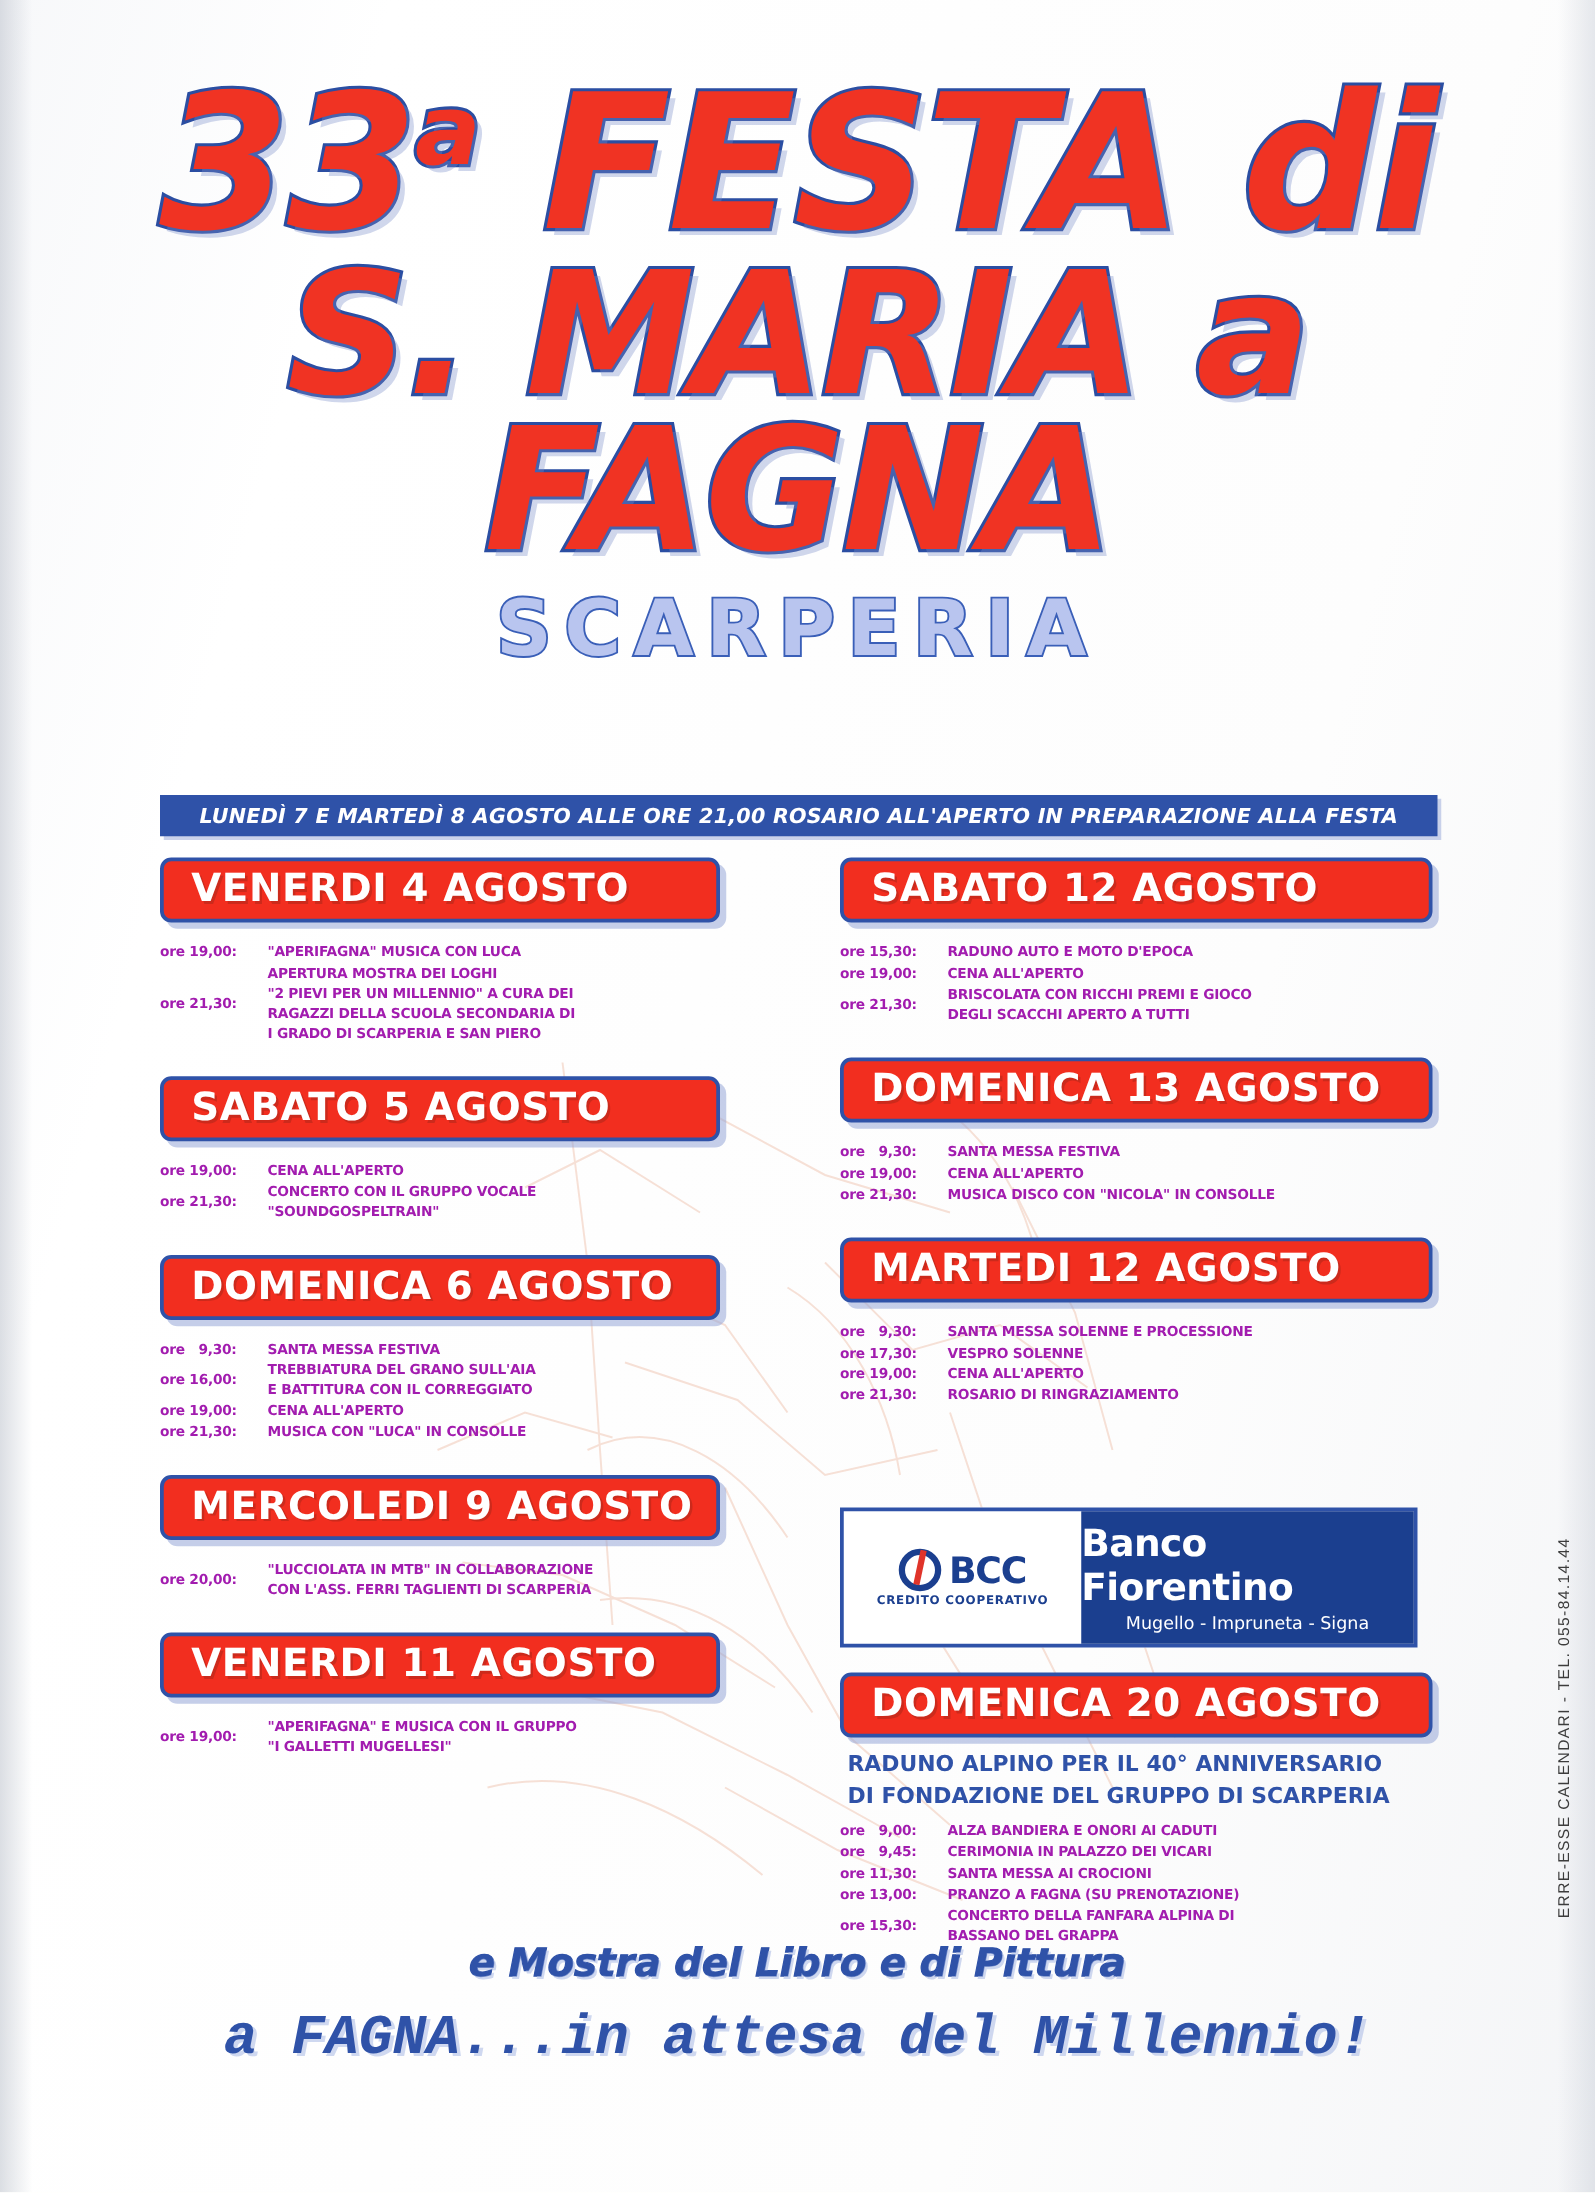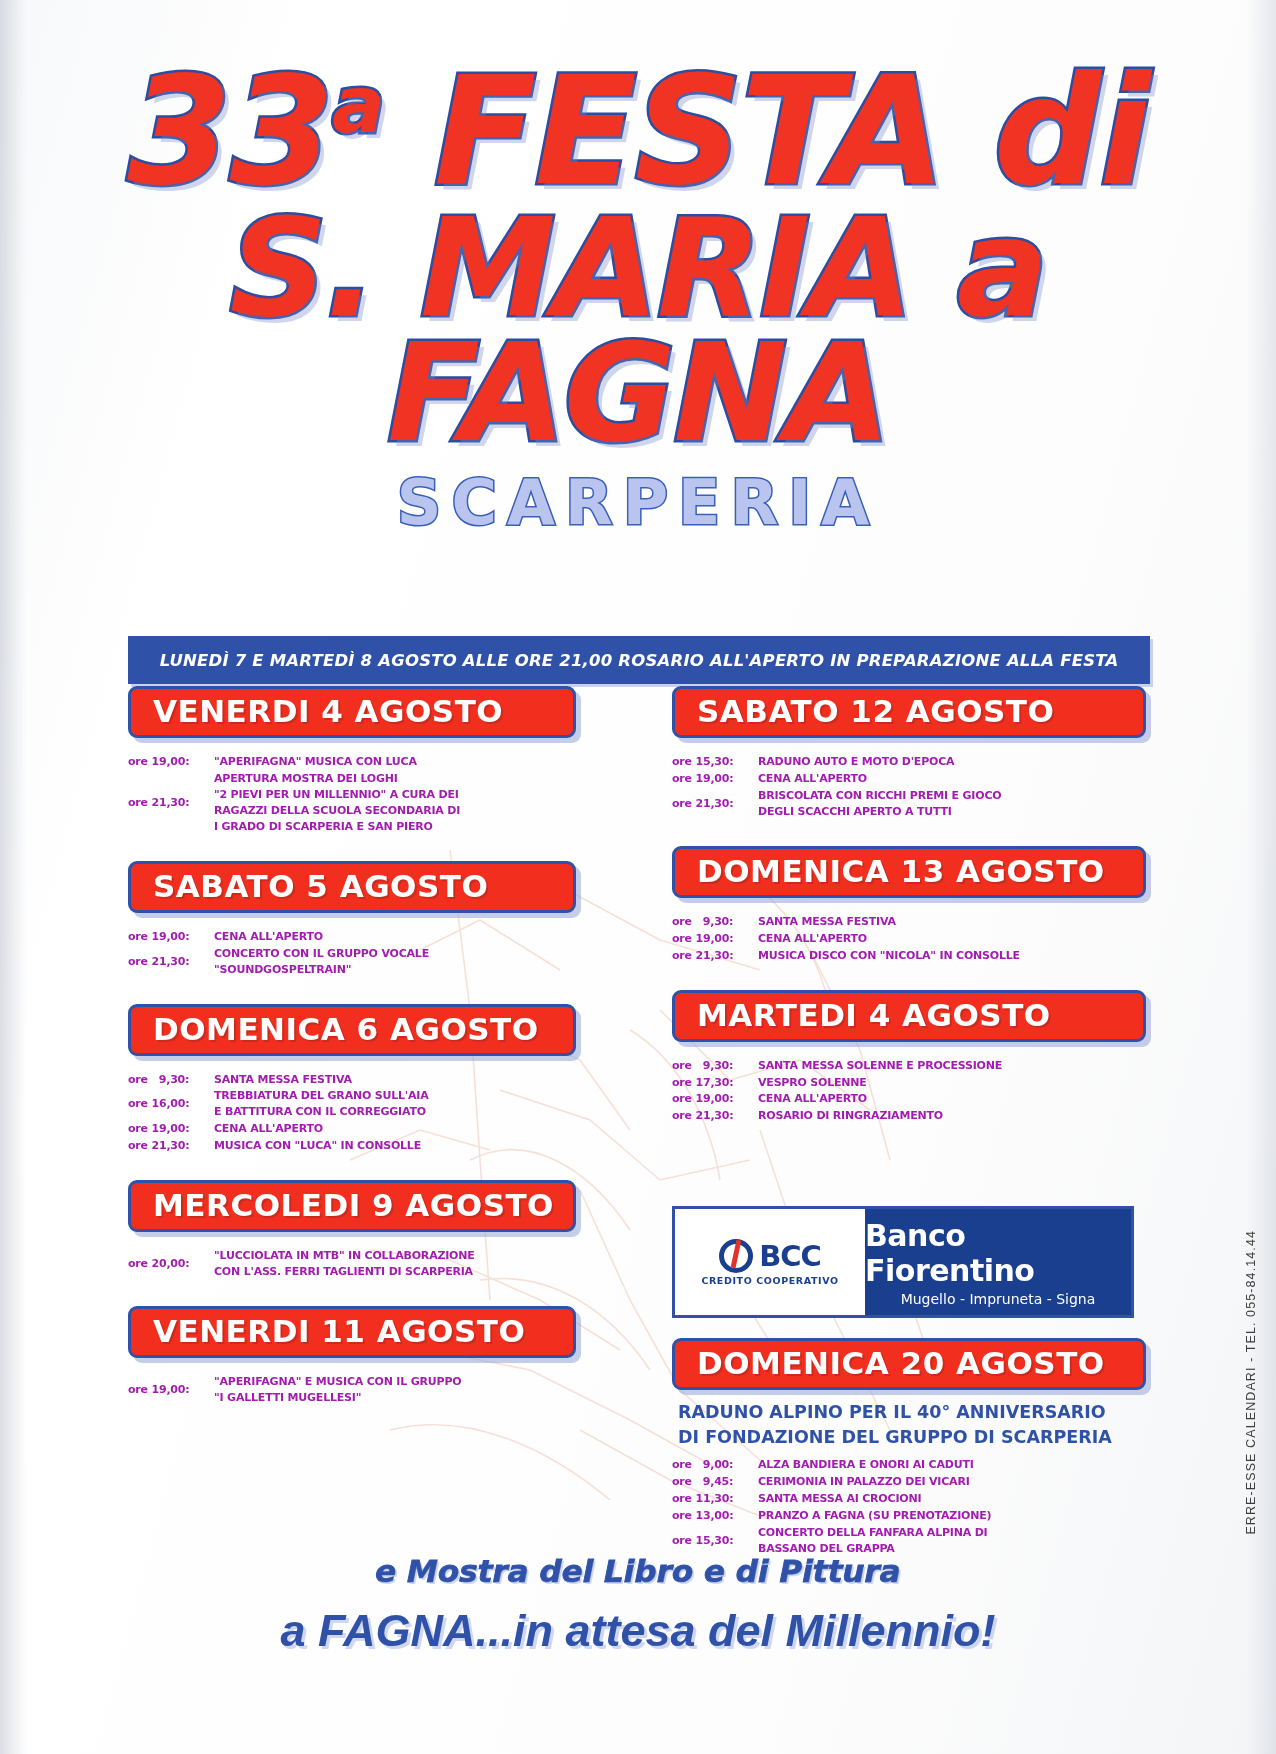--- a/index.html
+++ b/index.html
@@ -88,21 +88,21 @@
     paint-order: stroke fill;
     text-shadow: 5px 5px 0 rgba(120,140,200,.35);
   }
 
   
   #rosario-banner {
     position: absolute;
     top: 636px;
     left: 128px;
     width: 1022px;
-    height: 48px;
+    height: 33px;
     background: #2f52a8;
     color: #ffffff;
     font-family: "DejaVu Sans", sans-serif;
     font-style: italic;
     font-weight: bold;
     font-size: 16.5px;
     letter-spacing: .2px;
     display: flex;
     align-items: center;
     justify-content: center;
@@ -271,21 +271,21 @@
     font-style: italic;
     font-size: 31px;
     color: #2f52a8;
     line-height: 1.25;
     -webkit-text-stroke: 1px #2f52a8;
     paint-order: stroke fill;
     text-shadow: 2px 2px 0 rgba(175,190,230,.6);
   }
   #footer-slogan {
     margin-top: 14px;
-    font-family: Liberation Sans, sans-serif;
+    font-family: Liberation Mono, monospace;
     font-weight: bold;
     font-style: italic;
     font-size: 45px;
     color: #2f52a8;
     text-shadow: 3px 3px 0 rgba(175,190,230,.6);
   }
 
   
   #vertical-credit {
     position: absolute;
@@ -438,21 +438,21 @@
           </li>
           <li class="event">
             <span class="time">ore 19,00:</span>
             <span class="desc">CENA ALL'APERTO</span>
           </li>
           <li class="event">
             <span class="time">ore 21,30:</span>
             <span class="desc">MUSICA DISCO CON "NICOLA" IN CONSOLLE</span>
           </li>
         </ul>
-        <div class="day-header rw">MARTEDI 4 AGOSTO</div>
+        <div class="day-header rw">MARTEDI 12 AGOSTO</div>
         <ul class="events">
           <li class="event">
             <span class="time">ore   9,30:</span>
             <span class="desc">SANTA MESSA SOLENNE E PROCESSIONE</span>
           </li>
           <li class="event">
             <span class="time">ore 17,30:</span>
             <span class="desc">VESPRO SOLENNE</span>
           </li>
           <li class="event">

